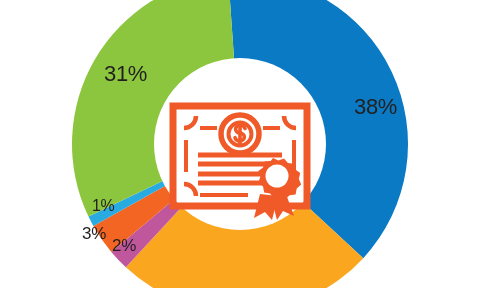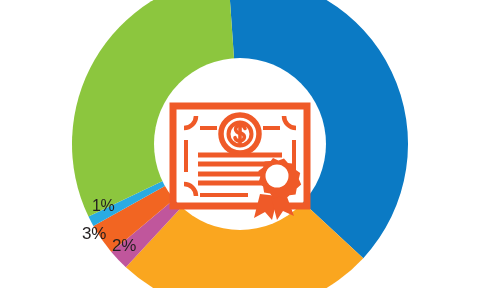--- a/index.html
+++ b/index.html
@@ -49,20 +49,22 @@
           <path d="M 240 144 L 363.27 258.15 A 168 168 0 0 1 125.85 267.27 Z" fill="#faa61f"></path>
           <path d="M 240 144 L 125.85 267.27 A 168 168 0 0 1 111.30 251.99 Z" fill="#c0569c"></path>
           <path d="M 240 144 L 111.30 251.99 A 168 168 0 0 1 93.35 225.96 Z" fill="#f26522"></path>
           <path d="M 240 144 L 93.35 225.96 A 168 168 0 0 1 88.49 216.59 Z" fill="#29abe2"></path>
           <path d="M 240 144 L 88.49 216.59 A 168 168 0 0 1 228.28 -23.59 Z" fill="#8cc63e"></path>
         </g>
       <circle id="donut-hole" cx="240" cy="144" r="86" fill="#ffffff"></circle>
     </svg>
   </div>
 
+  <div class="pct-label" id="pct-blue">38%</div>
+  <div class="pct-label" id="pct-green">31%</div>
   <div class="pct-label" id="pct-lblue">1%</div>
   <div class="pct-label" id="pct-orange">3%</div>
   <div class="pct-label" id="pct-magenta">2%</div>
 
   <div id="center-icon">
     <svg viewBox="0 0 144 120" width="144" height="120" aria-hidden="true">
       <g id="icon-ink" fill="none" stroke="#ef5a28">
 
         <rect x="5" y="6" width="134" height="100" stroke-width="7"></rect>
 

